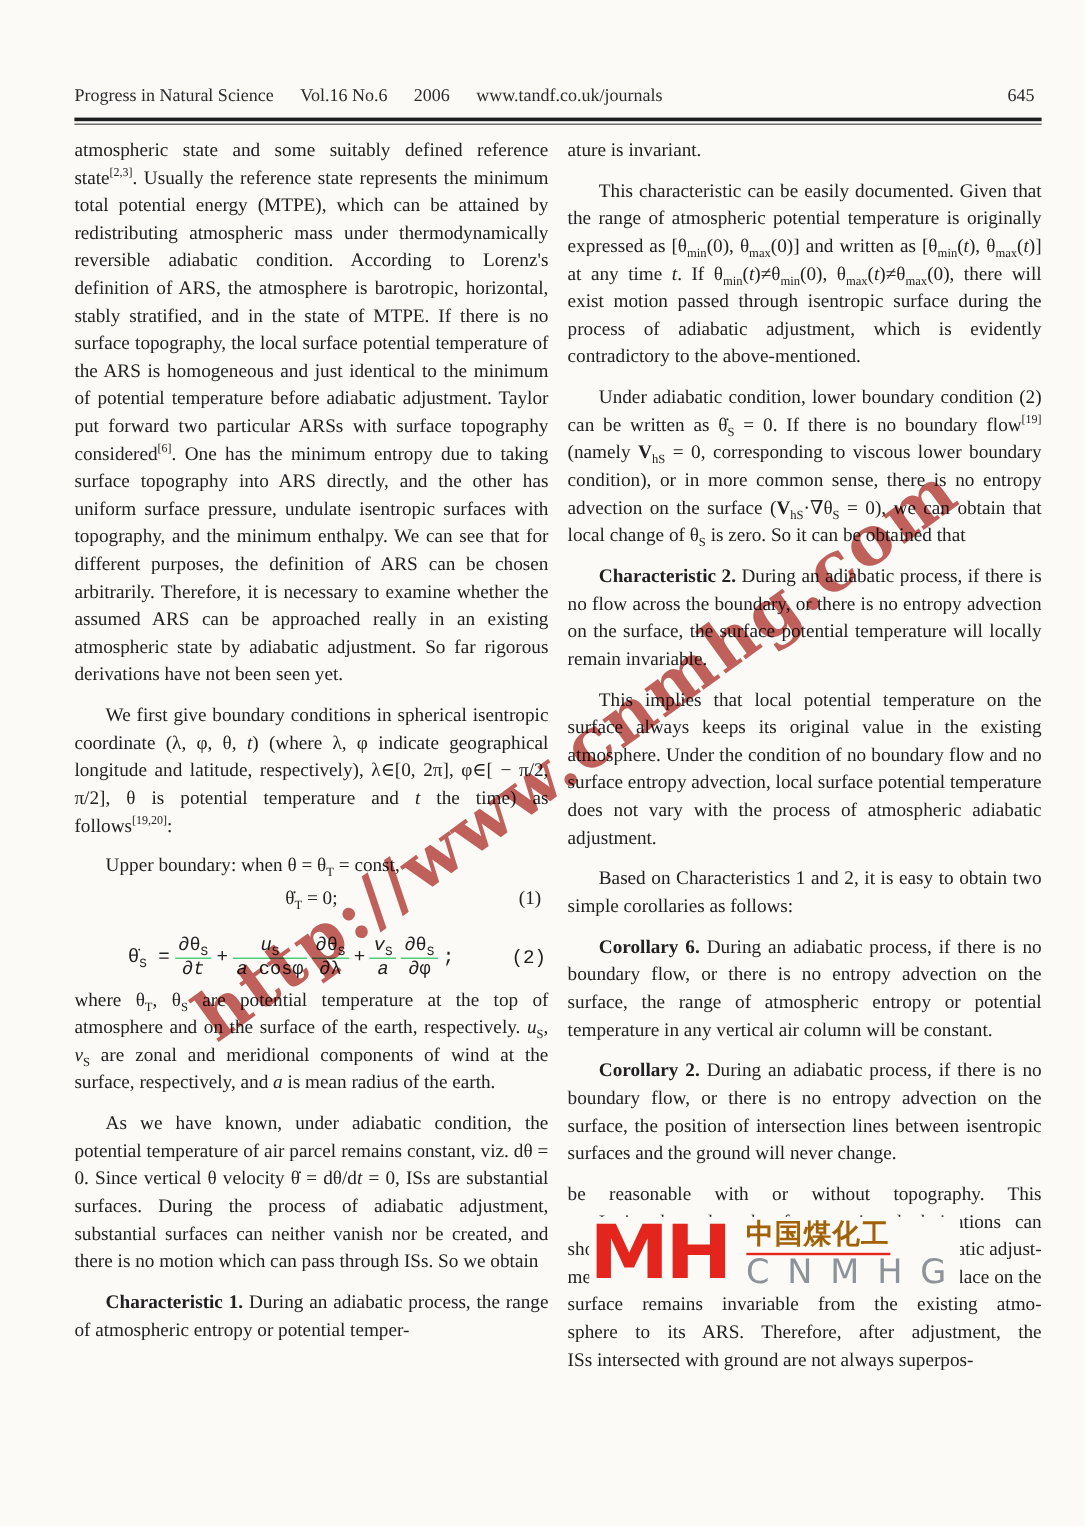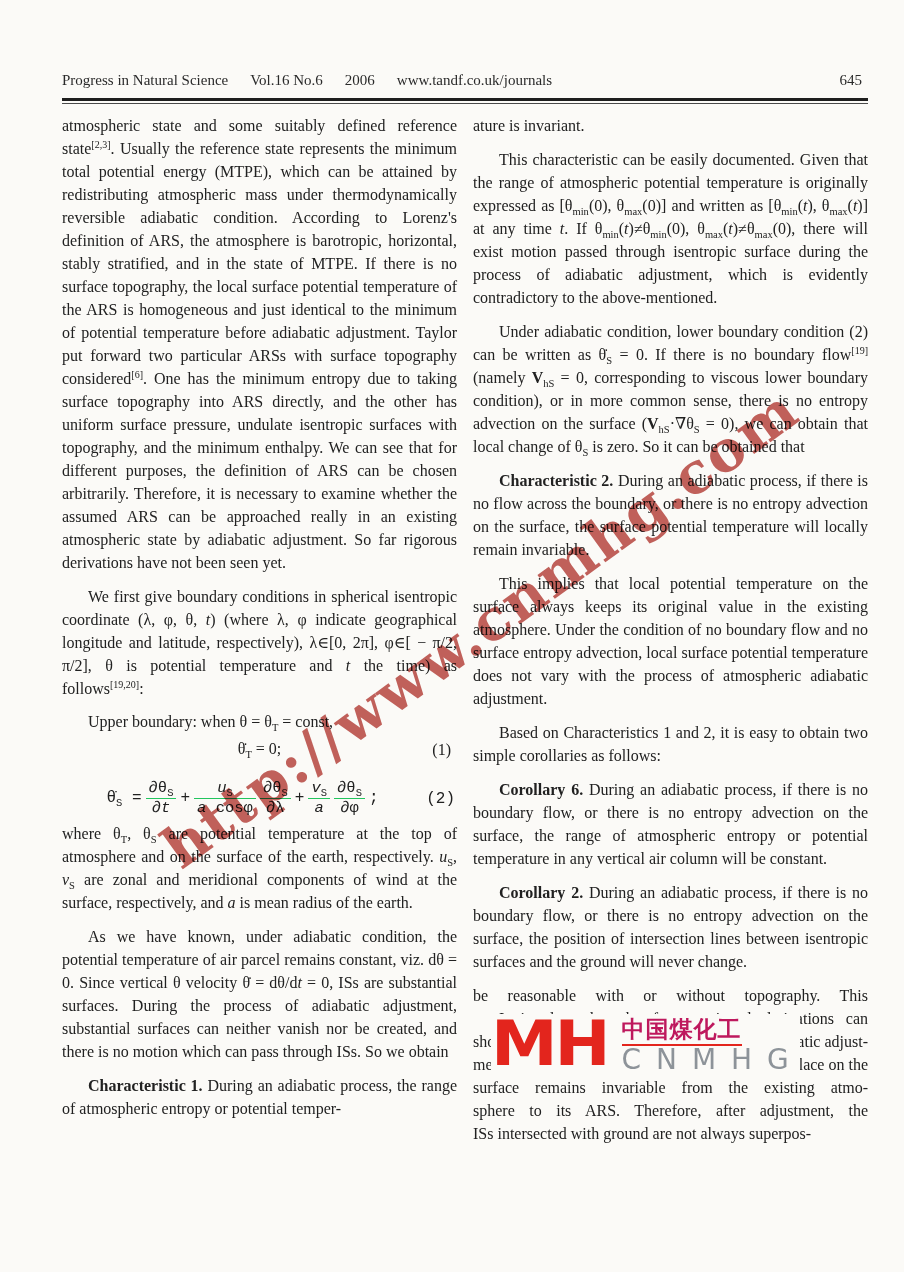--- a/index.html
+++ b/index.html
@@ -52,21 +52,21 @@
     padding:2px 8px 2px 0;
   }
   .logo-mark{
     font-family:"DejaVu Sans","Liberation Sans",sans-serif;font-weight:bold;
     font-size:62px;line-height:56px;letter-spacing:-3px;
     color:#e3251d;transform:scaleX(1.08);transform-origin:left;
   }
   .logo-right{display:flex;flex-direction:column;align-items:flex-start;}
   .logo-cn{
     font-family:"DejaVu Sans",sans-serif;font-weight:bold;font-size:23px;line-height:26px;
-    color:#be185d;border-bottom:2px solid #e3251d;padding-bottom:2px;letter-spacing:1px;text-align:center;
+    color:#a16207;border-bottom:2px solid #e3251d;padding-bottom:2px;letter-spacing:1px;text-align:center;
   }
   .logo-en{
     font-family:"DejaVu Sans","Liberation Sans",sans-serif;font-size:28px;line-height:26px;
     color:#8d9399;letter-spacing:3px;margin-top:1px;
   }
 </style>
 </head>
 <body>
 
 <div class="page">

